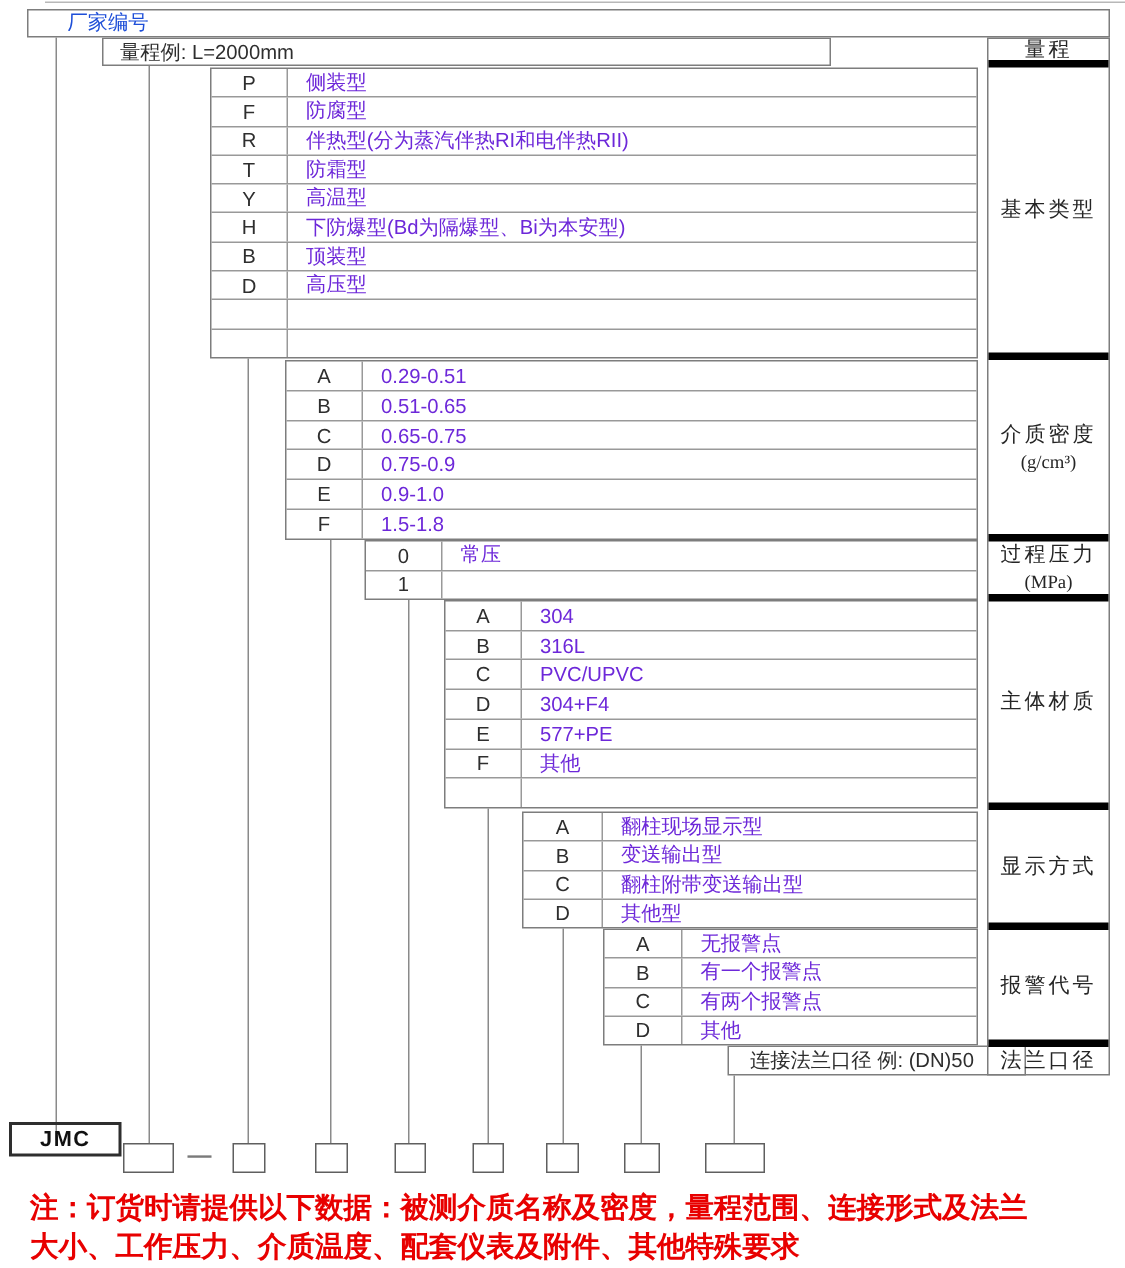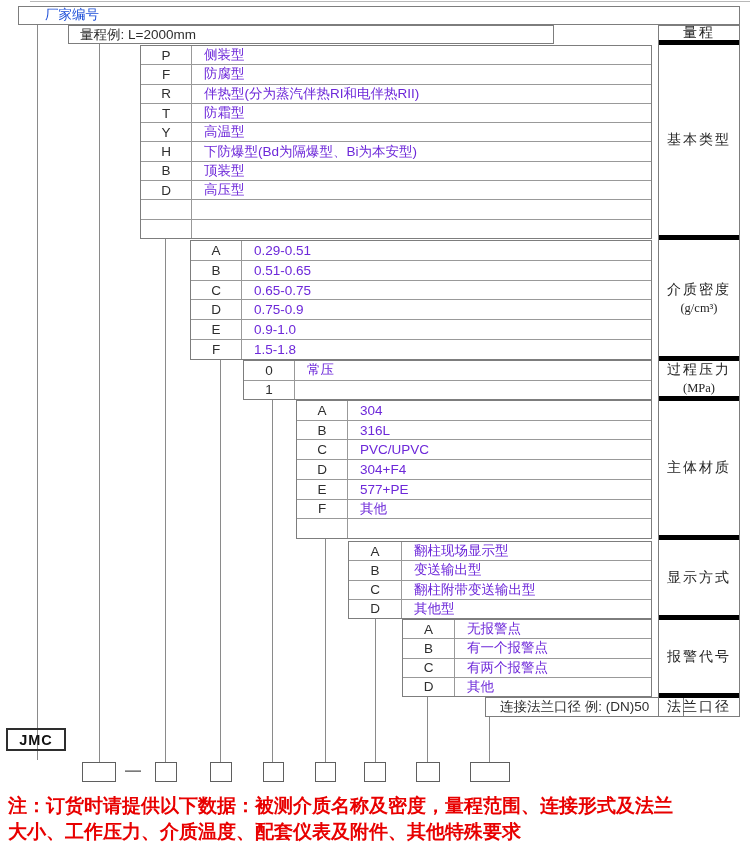--- a/index.html
+++ b/index.html
@@ -21,26 +21,26 @@
   .flangerow{display:flex;align-items:center;padding-left:14px;font-size:13.5px;color:#2e2e2e;}
   .labelcol{position:absolute;left:658px;top:25px;width:82px;height:692px;box-sizing:border-box;
             border:1px solid #7d7d7d;display:flex;flex-direction:column;
             font-family:"Liberation Serif","DejaVu Serif",serif;}
   .labelcell{box-sizing:border-box;border-bottom:5px solid #000000;display:flex;flex-direction:column;
              align-items:center;justify-content:center;font-size:14px;color:#252525;letter-spacing:2px;flex:none;}
   .labelcell:last-child{border-bottom:none;flex:1;}
   .labelsub{font-size:12.5px;letter-spacing:0;margin-top:2px;}
   .vline{position:absolute;width:1px;background:#8a8a8a;}
   .bbox{position:absolute;top:762px;height:20px;box-sizing:border-box;border:1.5px solid #5f5f5f;background:#fff;}
-  .jmcbox{position:absolute;left:6px;top:728px;width:60px;height:23px;box-sizing:border-box;
+  .jmcbox{position:absolute;left:6px;top:748px;width:75px;height:23px;box-sizing:border-box;
           border:2px solid #2e2e2e;display:flex;align-items:center;justify-content:center;
           font-weight:bold;font-size:14.5px;color:#111;letter-spacing:1px;}
   .dash{position:absolute;left:119px;top:761px;width:28px;height:20px;display:flex;align-items:center;
         justify-content:center;color:#7a7a7a;font-weight:bold;font-size:16px;}
-  .note{position:absolute;left:8px;top:793px;font-size:19px;line-height:26px;font-weight:bold;
+  .note{position:absolute;left:20px;top:793px;font-size:19px;line-height:26px;font-weight:bold;
         color:#e80000;white-space:nowrap;}
 </style>
 </head>
 <body>
 
 <div class="stage">
 
   <div class="topline"></div>
 
   <div class="obox toplabel" style="left:18px;top:6px;width:722px;height:19px;">

